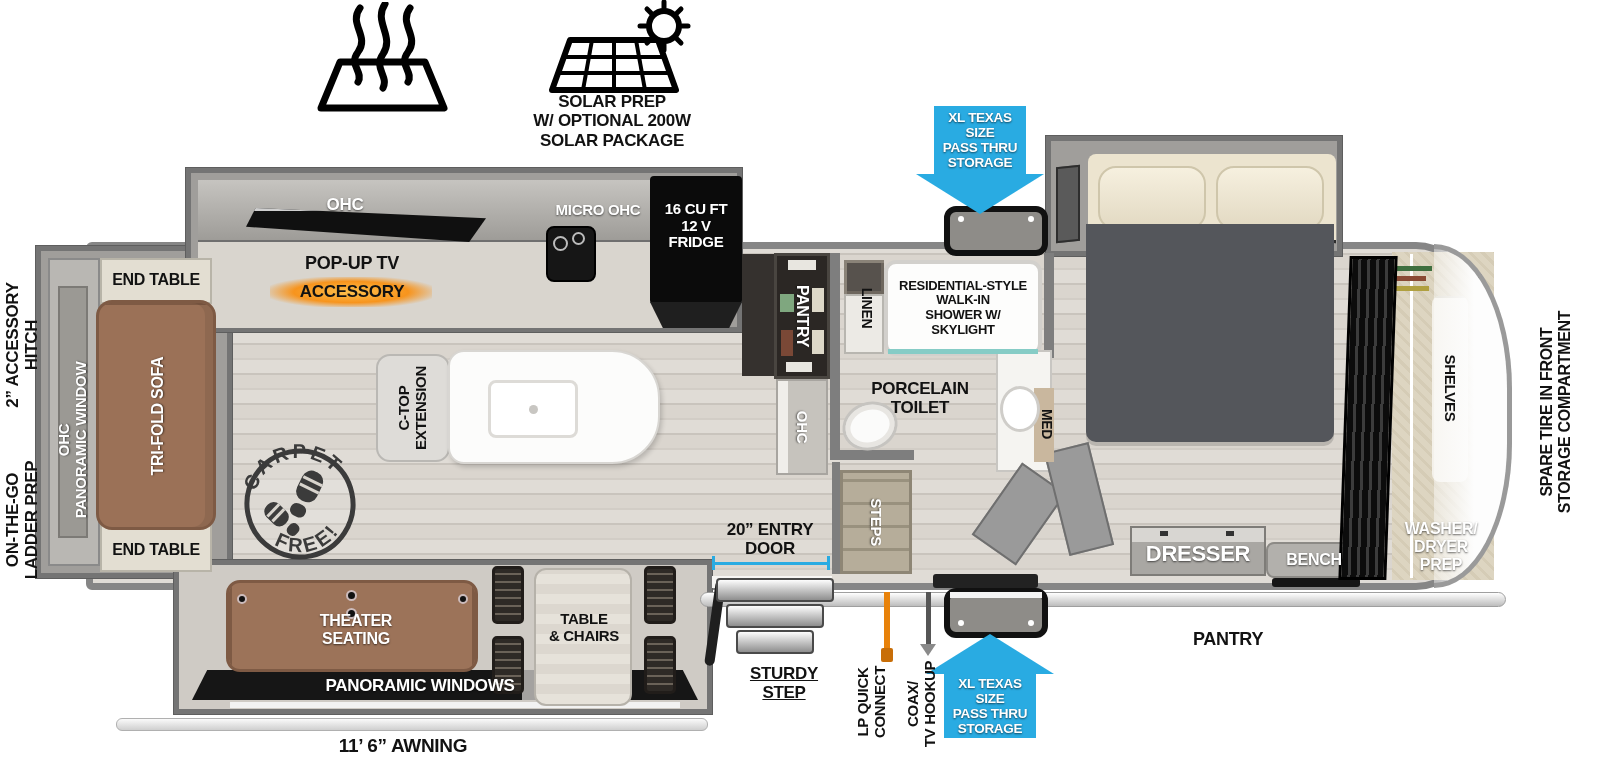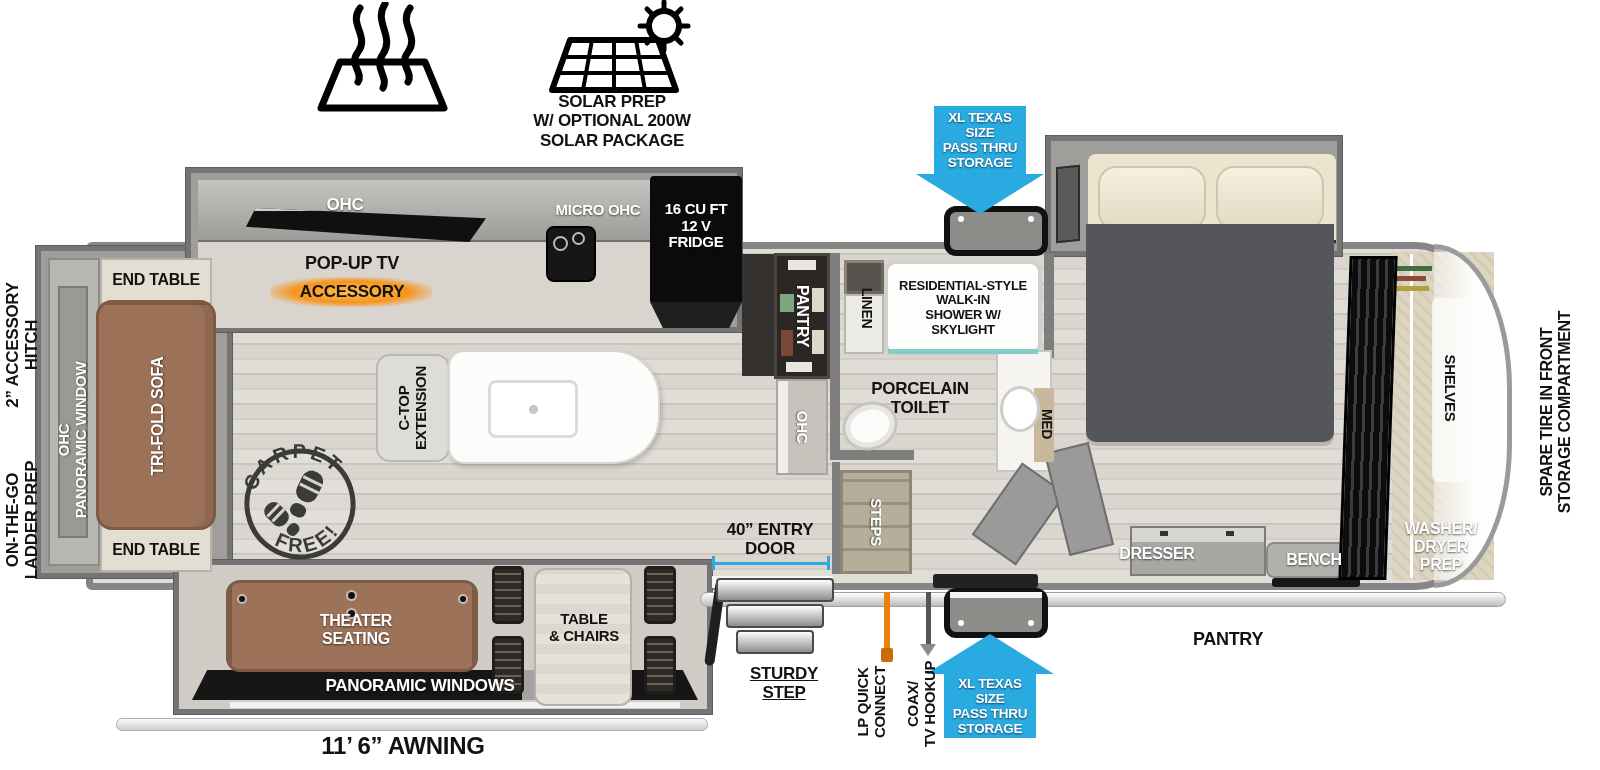--- a/index.html
+++ b/index.html
@@ -200,21 +200,21 @@
   <div class="abs" style="left:1216px;top:166px;width:108px;height:64px;border-radius:18px;border:2px solid #cfc6ab;
               background:linear-gradient(180deg,#f6f0df,#e2d9c2);z-index:4;"></div>
   <div class="abs" style="left:1086px;top:224px;width:248px;height:218px;background:#54565b;border-radius:0 0 10px 10px;
               box-shadow:0 4px 0 rgba(0,0,0,0.15);z-index:4;"></div>
   <div class="abs" style="left:992px;top:470px;width:54px;height:88px;background:#9a9a9a;border:2px solid #6f6f6f;transform:rotate(35deg);z-index:3;"></div>
   <div class="abs" style="left:1056px;top:446px;width:46px;height:106px;background:#9a9a9a;border:2px solid #6f6f6f;transform:rotate(-14deg);z-index:3;"></div>
   <div class="abs" style="left:1130px;top:526px;width:136px;height:50px;background:#a9a7a3;border:2px solid #7e7c78;
               box-shadow:inset 0 14px 0 #d8d6d2;z-index:3;"></div>
   <div class="abs" style="left:1160px;top:531px;width:8px;height:5px;background:#333;z-index:4;"></div>
   <div class="abs" style="left:1226px;top:531px;width:8px;height:5px;background:#333;z-index:4;"></div>
-  <div class="lbl w" style="left:1091px;top:540px;width:132px;height:28px;font-size:16px;z-index:5;">DRESSER</div>
+  <div class="lbl w" style="left:1132px;top:540px;width:132px;height:28px;font-size:22px;z-index:5;">DRESSER</div>
   <div class="abs" style="left:1266px;top:542px;width:96px;height:36px;background:#b2b0ac;border:2px solid #8c8a86;border-radius:8px;z-index:3;"></div>
   <div class="lbl w" style="left:1268px;top:548px;width:92px;height:24px;font-size:16px;z-index:5;">BENCH</div>
   <div class="abs" style="left:1272px;top:578px;width:88px;height:9px;background:#161616;border-radius:3px;z-index:3;"></div>
   <div class="abs" style="left:1344px;top:256px;width:48px;height:324px;border:3px solid #000;transform:skewX(-2deg);z-index:3;
               background:repeating-linear-gradient(90deg,#0c0c0c 0 6px,#3c3c3c 6px 9px);"></div>
 
   <div class="lbl w" style="left:934px;top:106px;width:92px;height:68px;background:#29ABE2;font-size:13.5px;z-index:4;">XL TEXAS SIZE
 PASS THRU
 STORAGE</div>
   <div class="abs" style="left:916px;top:174px;width:0;height:0;border-left:64px solid transparent;border-right:64px solid transparent;
@@ -241,23 +241,23 @@
   <div class="abs" style="left:492px;top:636px;width:32px;height:58px;background:repeating-linear-gradient(0deg,#2e2a26 0 6px,#6a6258 6px 8px);border:3px solid #211d1a;border-radius:5px;z-index:3;"></div>
   <div class="abs" style="left:644px;top:566px;width:32px;height:58px;background:repeating-linear-gradient(0deg,#2e2a26 0 6px,#6a6258 6px 8px);border:3px solid #211d1a;border-radius:5px;z-index:3;"></div>
   <div class="abs" style="left:644px;top:636px;width:32px;height:58px;background:repeating-linear-gradient(0deg,#2e2a26 0 6px,#6a6258 6px 8px);border:3px solid #211d1a;border-radius:5px;z-index:3;"></div>
   <div class="abs" style="left:534px;top:568px;width:98px;height:138px;border:2px solid #b6b2aa;border-radius:12px;z-index:4;
               background:repeating-linear-gradient(0deg,#e6e2da 0 10px,#dcd7cf 10px 20px);"></div>
   <div class="lbl b" style="left:538px;top:604px;width:92px;height:48px;font-size:15px;z-index:5;">TABLE
 &amp; CHAIRS</div>
 
   <div class="abs" style="left:116px;top:718px;width:592px;height:13px;background:linear-gradient(180deg,#fafafa,#cfcfcf);
               border:1px solid #b0b0b0;border-radius:6px;z-index:3;"></div>
-  <div class="lbl b" style="left:298px;top:732px;width:210px;height:28px;font-size:24px;z-index:5;">11’ 6” AWNING</div>
-
-  <div class="lbl b" style="left:696px;top:516px;width:148px;height:46px;font-size:17px;z-index:5;">40” ENTRY
+  <div class="lbl b" style="left:298px;top:732px;width:210px;height:28px;font-size:19px;z-index:5;">11’ 6” AWNING</div>
+
+  <div class="lbl b" style="left:696px;top:516px;width:148px;height:46px;font-size:17px;z-index:5;">20” ENTRY
 DOOR</div>
   <div class="abs" style="left:712px;top:562px;width:118px;height:3px;background:#29ABE2;z-index:5;"></div>
   <div class="abs" style="left:712px;top:556px;width:3px;height:14px;background:#29ABE2;z-index:5;"></div>
   <div class="abs" style="left:827px;top:556px;width:3px;height:14px;background:#29ABE2;z-index:5;"></div>
   <div class="abs" style="left:712px;top:576px;width:120px;height:12px;background:#f7f6f4;z-index:3;"></div>
   <div class="abs" style="left:710px;top:580px;width:10px;height:86px;background:#1f1f1f;border-radius:8px;transform:rotate(8deg);z-index:3;"></div>
   <div class="abs" style="left:716px;top:578px;width:118px;height:24px;background:linear-gradient(180deg,#fdfdfd,#8e8e8e);border:2px solid #4a4a4a;border-radius:4px;z-index:4;"></div>
   <div class="abs" style="left:726px;top:604px;width:98px;height:24px;background:linear-gradient(180deg,#fdfdfd,#8e8e8e);border:2px solid #4a4a4a;border-radius:4px;z-index:4;"></div>
   <div class="abs" style="left:736px;top:630px;width:78px;height:24px;background:linear-gradient(180deg,#fdfdfd,#8e8e8e);border:2px solid #4a4a4a;border-radius:4px;z-index:4;"></div>
   <div class="lbl b" style="left:722px;top:660px;width:124px;height:46px;font-size:17px;z-index:5;text-decoration:underline;">STURDY

